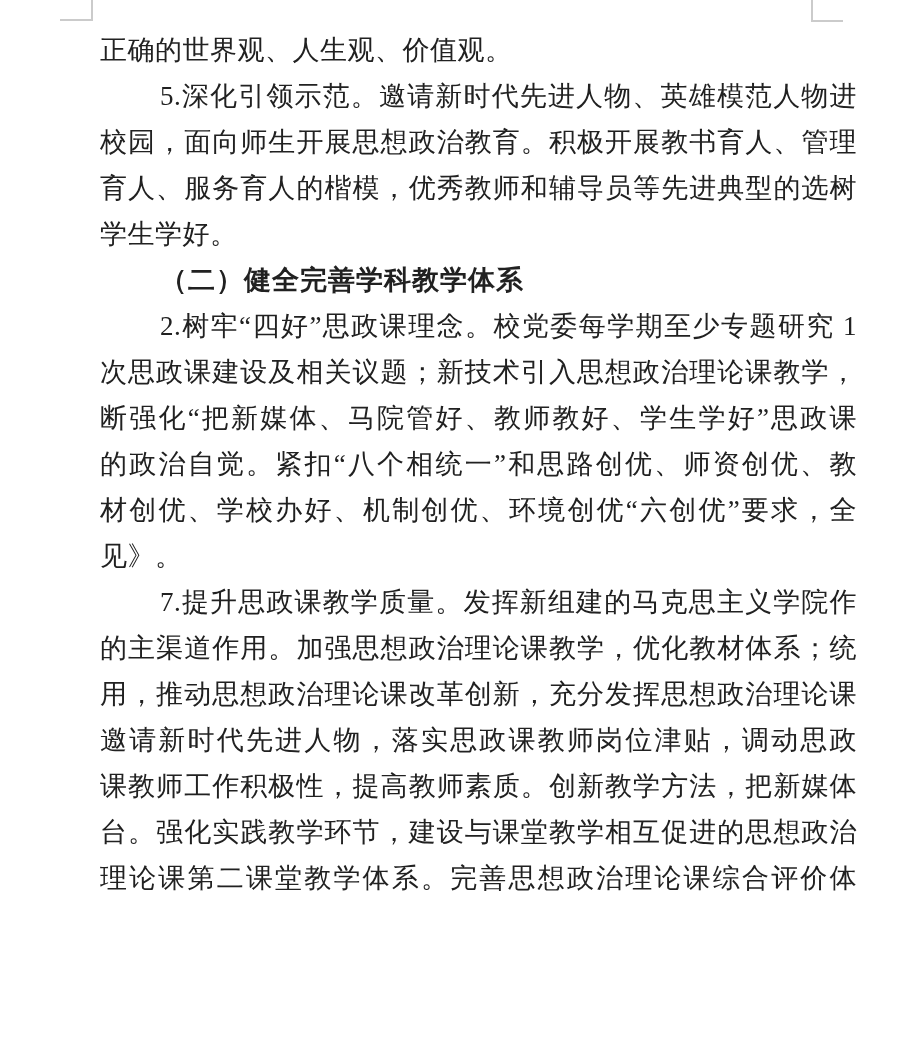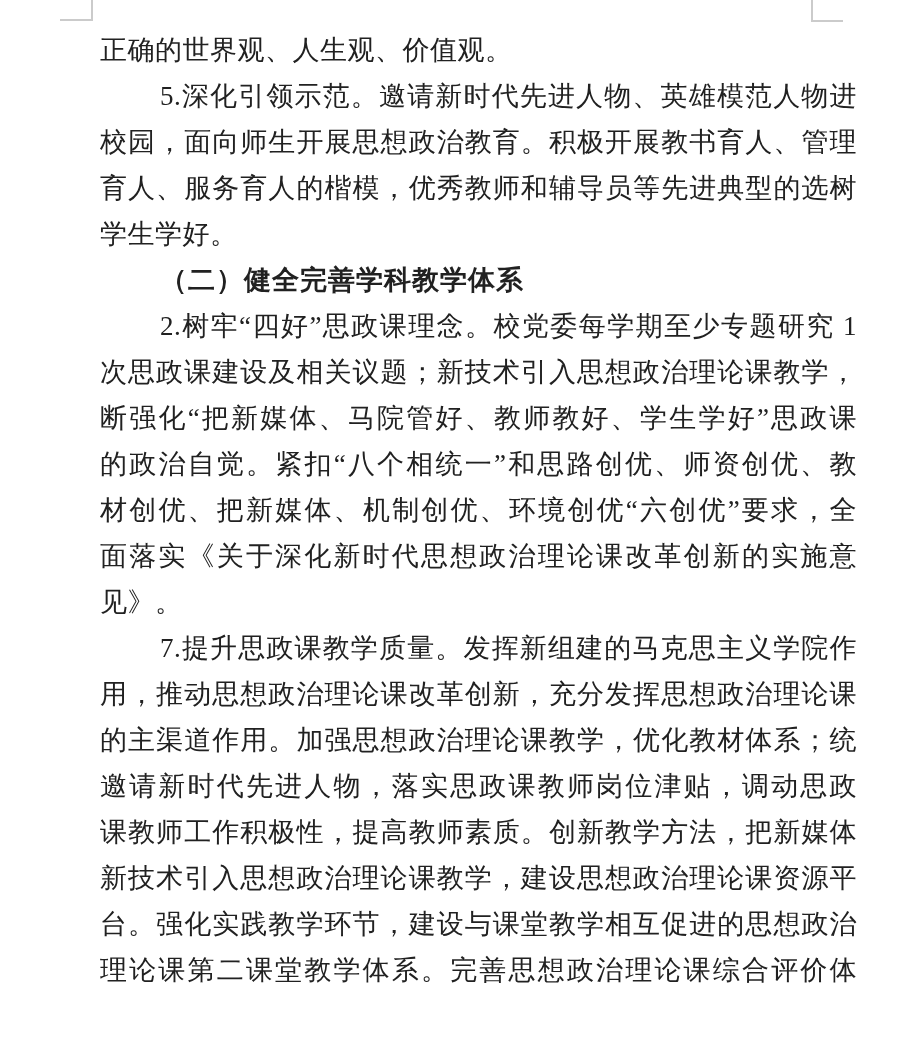--- a/index.html
+++ b/index.html
@@ -59,25 +59,23 @@
       <div class="line">正确的世界观、人生观、价值观。</div>
       <div class="line indent fill">5.深化引领示范。邀请新时代先进人物、英雄模范人物进</div>
       <div class="line fill">校园，面向师生开展思想政治教育。积极开展教书育人、管理</div>
       <div class="line fill">育人、服务育人的楷模，优秀教师和辅导员等先进典型的选树</div>
       <div class="line">学生学好。</div>
       <div class="line indent bold">（二）健全完善学科教学体系</div>
       <div class="line indent fill">2.树牢“四好”思政课理念。校党委每学期至少专题研究 1</div>
       <div class="line fill">次思政课建设及相关议题；新技术引入思想政治理论课教学，不</div>
       <div class="line fill">断强化“把新媒体、马院管好、教师教好、学生学好”思政课</div>
       <div class="line fill">的政治自觉。紧扣“八个相统一”和思路创优、师资创优、教</div>
-      <div class="line fill">材创优、把新媒体、机制创优、环境创优“六创优”要求，全</div>
-      <div class="line fill">面落实《关于深化新时代思想政治理论课改革创新的实施意</div>
+      <div class="line fill">材创优、学校办好、机制创优、环境创优“六创优”要求，全</div>
       <div class="line">见》。</div>
       <div class="line indent fill">7.提升思政课教学质量。发挥新组建的马克思主义学院作</div>
+      <div class="line fill">的主渠道作用。加强思想政治理论课教学，优化教材体系；统</div>
       <div class="line fill">用，推动思想政治理论课改革创新，充分发挥思想政治理论课</div>
-      <div class="line fill">的主渠道作用。加强思想政治理论课教学，优化教材体系；统</div>
       <div class="line fill">邀请新时代先进人物，落实思政课教师岗位津贴，调动思政</div>
       <div class="line fill">课教师工作积极性，提高教师素质。创新教学方法，把新媒体</div>
-      <div class="line fill">新技术引入思想政治理论课教学，建设思想政治理论课资源平</div>
       <div class="line fill">台。强化实践教学环节，建设与课堂教学相互促进的思想政治</div>
       <div class="line fill">理论课第二课堂教学体系。完善思想政治理论课综合评价体系，</div>
     </div>
 </div>
 
 </body></html>

